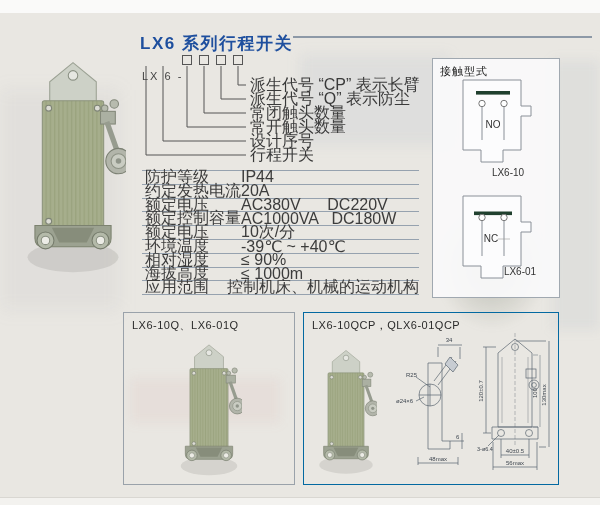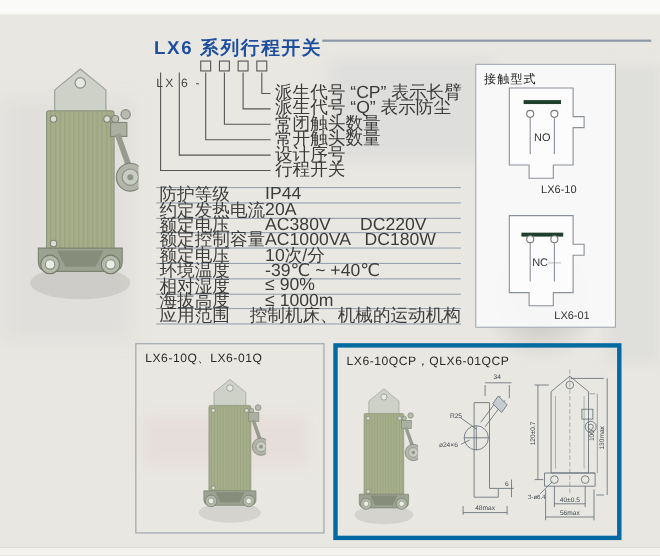--- a/index.html
+++ b/index.html
@@ -34,28 +34,28 @@
   .spec-label{width:96px;padding-left:3px;}
   .spec-value{white-space:pre;}
 
   
   .contact{position:absolute;left:432px;top:58px;width:126px;height:238px;
            background:rgba(250,250,251,.92);border:1px solid #a0a8b0;}
   .contact-title{position:absolute;left:7px;top:5px;font-size:11px;letter-spacing:1px;color:#222;}
   .cdiag{position:absolute;left:23px;width:80px;height:92px;}
   .cdiag-no{top:19px;} .cdiag-nc{top:135px;}
   .cmodel{position:absolute;left:0;right:0;text-align:center;font-size:10px;color:#333;}
-  .cm-no{top:108px;margin-left:24px;} .cm-nc{top:223px;margin-left:48px;}
+  .cm-no{top:108px;margin-left:24px;} .cm-nc{top:207px;margin-left:48px;}
 
   
   .photo-main{position:absolute;left:18px;top:50px;width:110px;height:238px;}
 
   
   .boxbl{position:absolute;left:123px;top:312px;width:170px;height:171px;border:1px solid #9aa2aa;}
-  .boxbr{position:absolute;left:303px;top:312px;width:254px;height:171px;border:4px solid #0369a1;}
+  .boxbr{position:absolute;left:303px;top:312px;width:254px;height:171px;border:1px solid #0369a1;}
   .box-title{position:absolute;left:8px;top:5px;font-size:11px;letter-spacing:.5px;color:#2a2a2a;white-space:nowrap;}
   .photo-bl{position:absolute;left:48px;top:24px;width:74px;height:148px;}
   .photo-br{position:absolute;left:4px;top:30px;width:76px;height:140px;}
   .dim-side{position:absolute;left:90px;top:18px;width:82px;height:142px;}
   .dim-front{position:absolute;left:172px;top:14px;width:78px;height:152px;}
   svg text{font-family:"Liberation Sans","DejaVu Sans",sans-serif;}
 </style>
 </head>
 <body>
 

